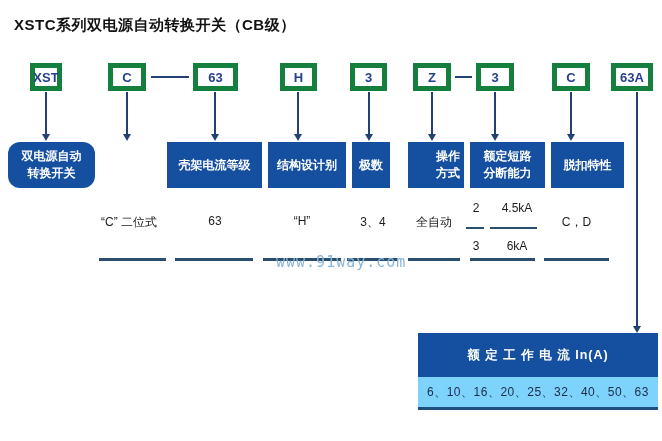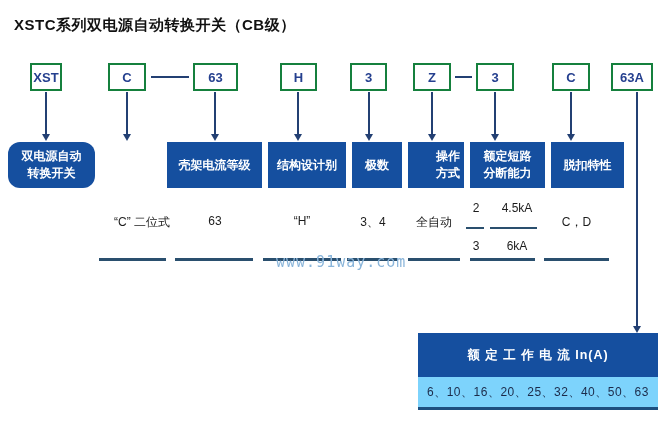--- a/index.html
+++ b/index.html
@@ -10,21 +10,21 @@
     font-family:"Liberation Sans","DejaVu Sans",sans-serif;
     overflow:hidden;
   }
   .title{
     position:absolute;left:14px;top:16px;
     font-size:15px;font-weight:bold;color:#111;
     letter-spacing:0.5px;
   }
   .code{
     position:absolute;top:63px;height:28px;
-    border:2px solid #15803d;background:#fff;
+    border:5px solid #15803d;background:#fff;
     display:flex;align-items:center;justify-content:center;
     font-size:13px;font-weight:bold;color:#25408f;
     box-sizing:border-box;
   }
   .hconn{position:absolute;height:2px;background:#234073;}
   .varrow{position:absolute;width:2px;background:#234073;}
   .varrow::after{
     content:"";position:absolute;bottom:-7px;left:-3px;
     border-left:4px solid transparent;border-right:4px solid transparent;
     border-top:7px solid #234073;
@@ -92,27 +92,27 @@
   <div class="varrow" style="left:431px;top:92px;height:42px;"></div>
   <div class="varrow" style="left:494px;top:92px;height:42px;"></div>
   <div class="varrow" style="left:570px;top:92px;height:42px;"></div>
 
   <div class="varrow" style="left:636px;top:92px;height:234px;"></div>
 
   <div class="bluebox" style="left:8px;width:87px;border-radius:12px;">双电源自动
 转换开关</div>
   <div class="bluebox" style="left:167px;width:95px;">壳架电流等级</div>
   <div class="bluebox" style="left:268px;width:78px;">结构设计别</div>
-  <div class="bluebox" style="left:352px;width:50px;">极数</div>
+  <div class="bluebox" style="left:352px;width:38px;">极数</div>
   <div class="bluebox" style="left:408px;width:56px;padding-left:24px;">操作方式</div>
   <div class="bluebox" style="left:470px;width:75px;">额定短路
 分断能力</div>
   <div class="bluebox" style="left:551px;width:73px;">脱扣特性</div>
 
-  <div class="val" style="left:88px;width:82px;text-align:right;">“C” 二位式</div>
+  <div class="val" style="left:88px;width:82px;">“C” 二位式</div>
   <div class="val" style="left:175px;width:80px;">63</div>
   <div class="val" style="left:263px;width:78px;">“H”</div>
   <div class="val" style="left:347px;width:52px;">3、4</div>
   <div class="val" style="left:408px;width:52px;">全自动</div>
   <div class="val" style="left:544px;width:65px;">C，D</div>
 
   <div class="bc-cell" style="left:468px;top:201px;width:16px;">2</div>
   <div class="bc-cell" style="left:494px;top:201px;width:46px;">4.5kA</div>
   <div class="bc-line" style="left:466px;width:18px;"></div>
   <div class="bc-line" style="left:490px;width:47px;"></div>

